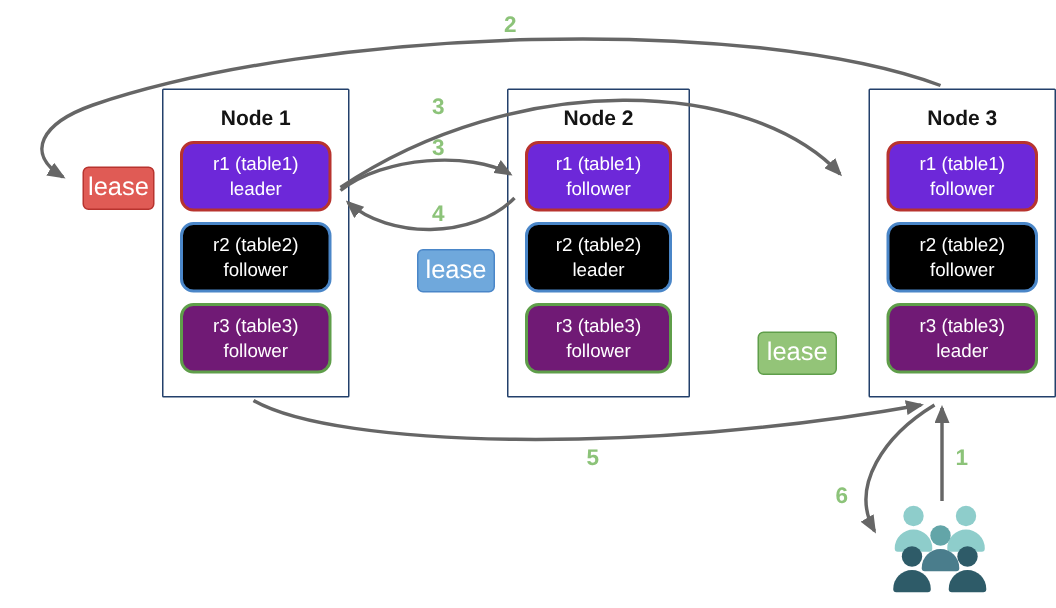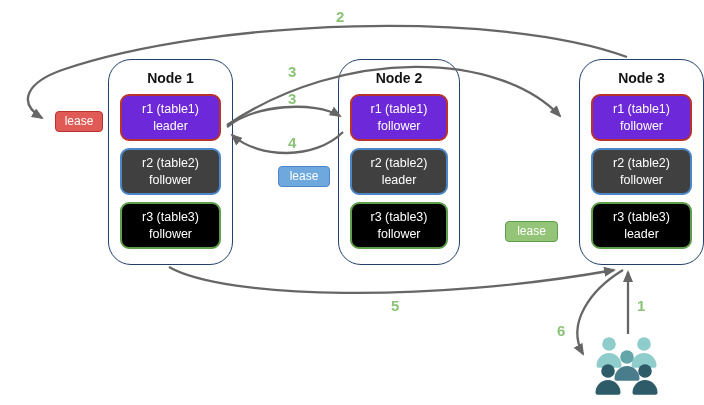--- a/index.html
+++ b/index.html
@@ -1,37 +1,37 @@
 <!DOCTYPE html>
 <html><head>
 <meta charset="utf-8">
 <style>
   html,body{margin:0;padding:0;background:#fff;}
   .canvas{position:relative;width:704px;height:405px;background:#ffffff;
     font-family:"Liberation Sans", sans-serif;overflow:hidden;}
 
   
   .node{position:absolute;top:59px;height:206px;background:#fff;
-    border:1.5px solid #23406b;border-radius:23px;box-sizing:border-box;
+    border:1.5px solid #23406b;border-radius:1px;box-sizing:border-box;
     padding:10px 11px 0;}
   .node1{left:108px;width:125px}
   .node2{left:338px;width:122px}
   .node3{left:579px;width:125px}
   .node-title{text-align:center;font-weight:bold;font-size:14px;color:#141414;
     margin-bottom:8px;}
   .replica{height:47px;border-radius:9px;display:flex;flex-direction:column;
     align-items:center;justify-content:center;color:#fff;font-size:12.5px;
     line-height:1.3;margin-bottom:7px;border:2px solid;box-sizing:border-box;
     text-align:center;}
   .red{background:#6d28d9;border-color:#b8332e}
-  .blue{background:#404040;border-color:#4a86c8}
-  .green{background:#000000;border-color:#5f9e4a}
+  .blue{background:#000000;border-color:#4a86c8}
+  .green{background:#701a75;border-color:#5f9e4a}
 
   
-  .lease{position:absolute;color:#fff;font-size:12px;line-height:1.45;
+  .lease{position:absolute;color:#fff;font-size:17px;line-height:1.45;
     text-align:center;border-radius:4px;border:1.5px solid;box-sizing:border-box;
     padding:1px 0;}
   .lease-red{left:55px;top:111px;width:48px;background:#e05b55;border-color:#b8332e}
   .lease-blue{left:278px;top:166px;width:52px;background:#6fa8dc;border-color:#4a86c8}
   .lease-green{left:505px;top:221px;width:53px;background:#93c478;border-color:#5f9e4a}
 
   
   .step{position:absolute;font-weight:bold;font-size:15px;color:#8cc379;}
   .s1{left:637px;top:297px}
   .s2{left:336px;top:8px}

